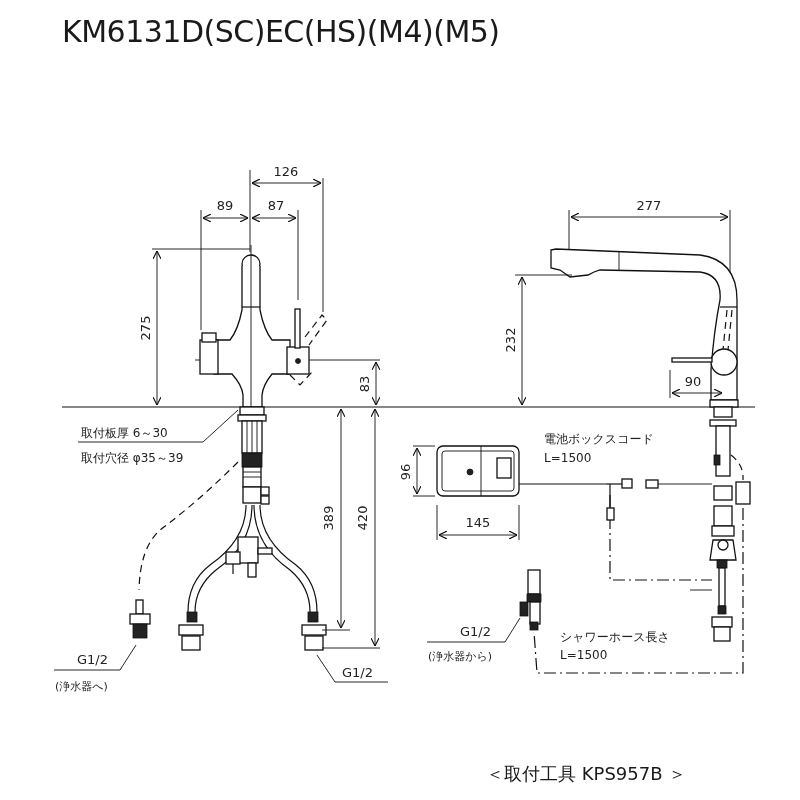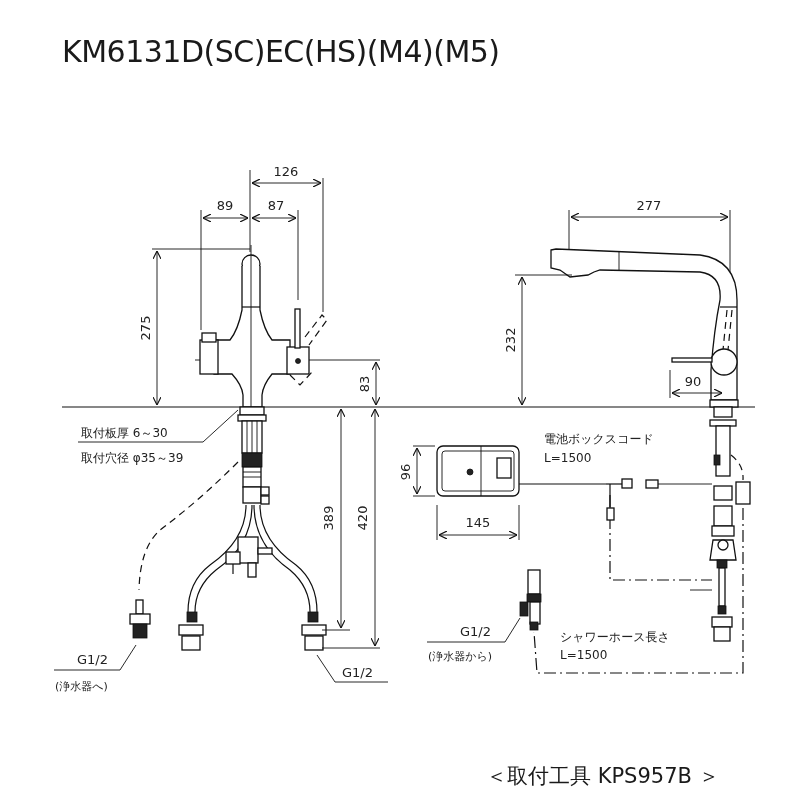--- a/index.html
+++ b/index.html
@@ -1,24 +1,24 @@
 <!DOCTYPE html>
 <html><head>
 <meta charset="utf-8">
 <style>
   html, body { margin: 0; padding: 0; background: #ffffff; }
   body { width: 800px; height: 800px; position: relative; overflow: hidden;
          font-family: "DejaVu Sans", "Liberation Sans", sans-serif; color: #222; }
   .title { position: absolute; left: 62px; top: 14px; font-size: 30px; letter-spacing: -0.5px;
-           font-family: "DejaVu Sans", sans-serif; font-weight: normal; color: #1a1a1a; margin-top: 20px; }
+           font-family: "DejaVu Sans", sans-serif; font-weight: normal; color: #1a1a1a; }
   svg.drawing { position: absolute; left: 0; top: 0; }
   .dim { font-size: 13px; fill: #222; font-family: "DejaVu Sans", sans-serif; }
   .lbl { font-size: 12px; fill: #222; font-family: "DejaVu Sans", sans-serif; }
   .lbl-s { font-size: 11px; fill: #222; font-family: "DejaVu Sans", sans-serif; }
-  .footer { position: absolute; left: 486px; top: 762px; font-size: 21px; color: #1a1a1a;
+  .footer { position: absolute; left: 486px; top: 762px; font-size: 18px; color: #1a1a1a;
             font-family: "DejaVu Sans", sans-serif; }
   .ln { stroke: #111; stroke-width: 1.2; fill: none; }
   .thin { stroke: #111; stroke-width: 0.9; fill: none; }
   .part { stroke: #111; stroke-width: 1.3; fill: #fff; }
   .dash { stroke: #111; stroke-width: 1.2; fill: none; stroke-dasharray: 7 5; }
   .dashdot { stroke: #111; stroke-width: 1.2; fill: none; stroke-dasharray: 12 4 2 4; }
   .dark { fill: #222; stroke: #111; stroke-width: 0.8; }
 </style>
 </head>
 <body>

